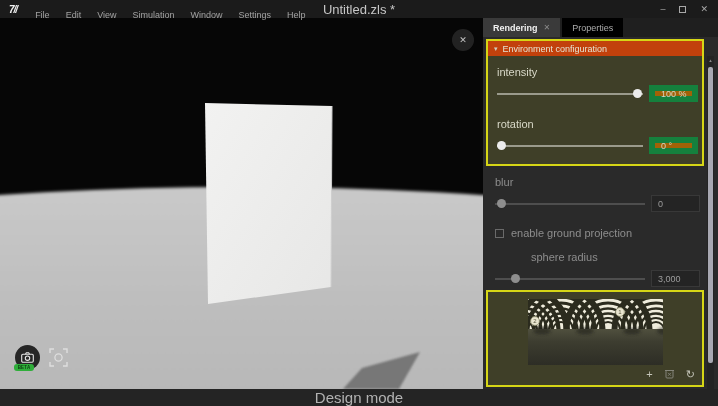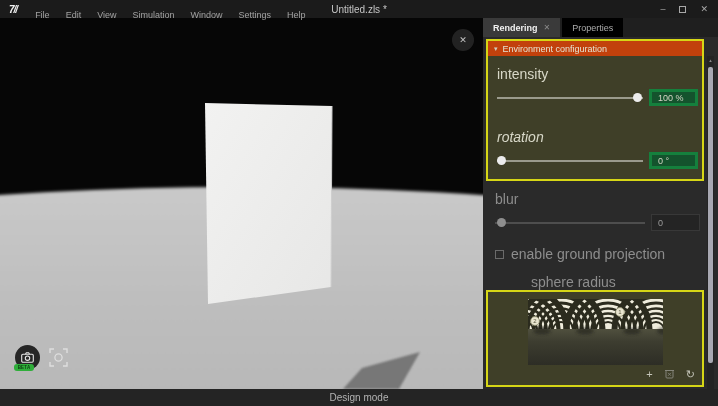--- a/index.html
+++ b/index.html
@@ -3,21 +3,21 @@
 <meta charset="utf-8">
 <style>
   * { margin:0; padding:0; box-sizing:border-box; }
   body { background:#000; font-family:"Liberation Sans", sans-serif; }
   .window { position:relative; width:718px; height:406px; background:#1b1b1b; overflow:hidden; }
 
   
   .titlebar { position:absolute; top:0; left:0; right:0; height:18px; background:#1b1b1b; display:flex; align-items:center; z-index:5; }
   .logo { font-style:italic; font-weight:bold; font-size:10px; color:#f2f2f2; letter-spacing:-1px; margin:0 10px 0 9px; }
   .menu-item { font-size:9px; color:#a2a2a2; padding:0 8px; line-height:18px; cursor:default;margin-top:12px; }
-  .win-title { position:absolute; left:0; right:0; text-align:center; font-size:10px; color:#c6c6c6; pointer-events:none; }
+  .win-title { position:absolute; left:0; right:0; text-align:center; font-size:13px; color:#c6c6c6; pointer-events:none; }
   .win-controls { margin-left:auto; display:flex; align-items:center; gap:14px; padding-right:10px; z-index:2; }
   .win-controls .ctl { color:#a8a8a8; font-size:9px; line-height:18px; }
   .max-box { width:7px; height:7px; border:1px solid #a8a8a8; }
 
   
   .viewport { position:absolute; top:18px; left:0; width:483px; height:371px; background:#060606; overflow:hidden; }
   .vp-close { position:absolute; left:452px; top:11px; width:22px; height:22px; border-radius:50%; background:rgba(90,90,90,0.35); color:#c2c2c2; font-size:9px; display:flex; align-items:center; justify-content:center; }
   .cam-beta { position:absolute; left:15px; top:327px; width:25px; height:25px; border-radius:50%; background:#262626; display:flex; align-items:center; justify-content:center; }
   .beta-pill { position:absolute; left:14px; top:346px; width:20px; height:7px; border-radius:3px; background:#2fae3a; color:#0d3d12; font-size:4.5px; font-weight:bold; text-align:center; line-height:7px; letter-spacing:.2px; }
   .cam-capture { position:absolute; left:48px; top:329px; width:21px; height:21px; }
@@ -31,52 +31,52 @@
   .tab-close { color:#8a8a8a; font-size:8px; font-weight:normal; }
   .panel-body { position:absolute; top:19px; left:0; right:0; bottom:0; background:#2a2a2a; }
 
   .hl-box { border:2px solid #d6d616; background:#3f3f28; }
   .box1 { margin:2px 14px 0 3px; }
   .box1-header { height:15px; background:#c2410c; display:flex; align-items:center; gap:5px; padding:0 6px; }
   .box1-header .tri { color:#cfcfc0; font-size:7px; }
   .box1-header .htxt { color:#e4e4d4; font-size:9px; }
   .box1-content { padding:2px 4px 10px 9px; }
 
-  .ctl-label { font-size:14px; margin:8px 0 7px; }
+  .ctl-label { font-size:11px; margin:8px 0 7px; }
   .lbl-hl { color:#d8d8c8; }
   .lbl-dim { color:#8d8d8d; }
   .slider-row { display:flex; align-items:center; gap:6px; height:17px; }
   .slider { position:relative; flex:1; height:17px; }
   .slider .track { position:absolute; left:0; right:0; top:8px; height:1.5px; }
   .track-hl { background:#9a9a8c; }
   .track-dim { background:#4e4e4e; }
   .slider .thumb { position:absolute; top:4px; width:9px; height:9px; border-radius:50%; margin-left:-4px; }
   .thumb-hl { background:#ececec; }
   .thumb-dim { background:#8e8e8e; }
   .valuebox { width:49px; height:17px; font-size:9px; display:flex; align-items:center; padding-left:6px; flex:none; }
-  .vb-hl { background:#14532d; border:3px solid #15803d; color:#d6d6c6; }
+  .vb-hl { background:#a16207; border:6px solid #15803d; color:#d6d6c6; }
   .vb-dim { background:#242424; border:1px solid #383838; color:#9c9c9c; }
 
   .dim-section { padding:0 18px 0 12px; }
   .check-row { display:flex; align-items:center; gap:7px; margin:15px 0 2px; }
   .checkbox { width:9px; height:9px; border:1px solid #6a6a6a; background:transparent; flex:none; }
 
   .box2 { position:absolute; left:3px; right:14px; bottom:2px; padding:7px 0 1px; }
   .preview { position:relative; width:135px; height:66px; margin:0 auto; }
   .preview-icons { display:flex; justify-content:flex-end; align-items:center; gap:11px; height:19px; padding-right:7px; }
   .pi { font-size:11px; color:#c6c6ba; line-height:1; }
   .pi-dim { color:#85857a; }
 
   .scrollbar { position:absolute; top:19px; right:4px; width:7px; bottom:0; background:#242424; }
   .scroll-arrow { position:absolute; top:1px; left:0; right:0; text-align:center; color:#8a8a8a; font-size:5px; }
   .scroll-thumb { position:absolute; left:1px; width:5px; top:11px; height:296px; background:#a8a8b2; border-radius:2px; }
 
   
   .statusbar { position:absolute; left:0; right:0; bottom:0; height:17px; background:#242424; display:flex; align-items:center; justify-content:center; }
-  .statusbar .mode { font-size:10px; color:#b2b2b2; }
+  .statusbar .mode { font-size:15px; color:#b2b2b2; }
 </style>
 </head>
 <body>
 
 <div class="window">
 
   <div class="titlebar">
     <div class="logo">7//</div>
     <div class="menu-item">File</div>
     <div class="menu-item">Edit</div>
@@ -157,21 +157,21 @@
         </div>
         <div class="box1-content">
           <div class="ctl-label lbl-hl">intensity</div>
           <div class="slider-row">
             <div class="slider">
               <div class="track track-hl"></div>
               <div class="thumb thumb-hl" style="left: 96%;"></div>
             </div>
             <div class="valuebox vb-hl">100 %</div>
           </div>
-          <div class="ctl-label lbl-hl" style="margin-top:23px;font-style:italic;">rotation</div>
+          <div class="ctl-label lbl-hl" style="margin-top:16px;">rotation</div>
           <div class="slider-row">
             <div class="slider">
               <div class="track track-hl"></div>
               <div class="thumb thumb-hl" style="left: 3%;"></div>
             </div>
             <div class="valuebox vb-hl">0 °</div>
           </div>
         </div>
       </div>
 

